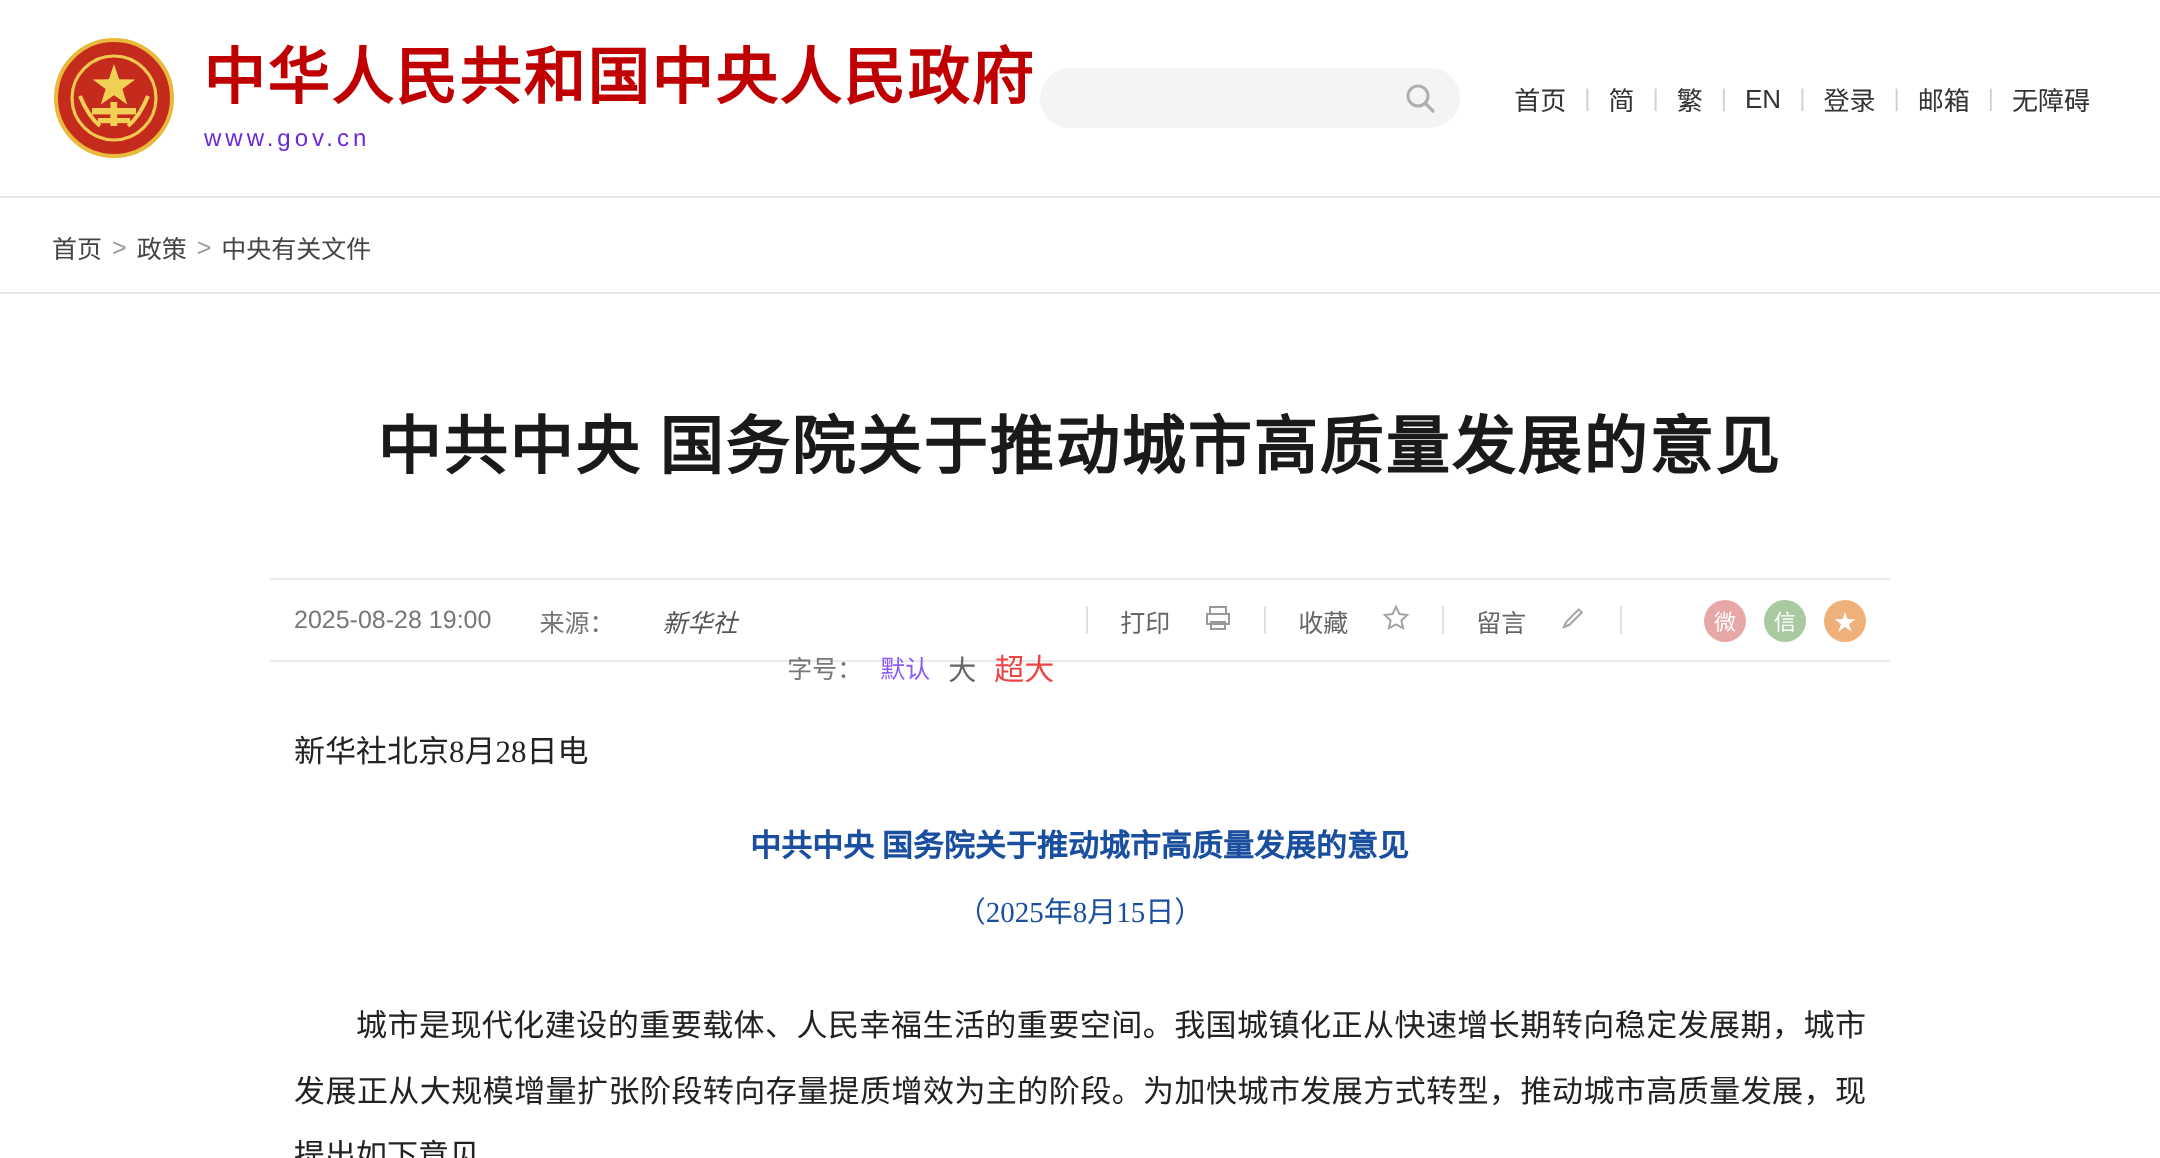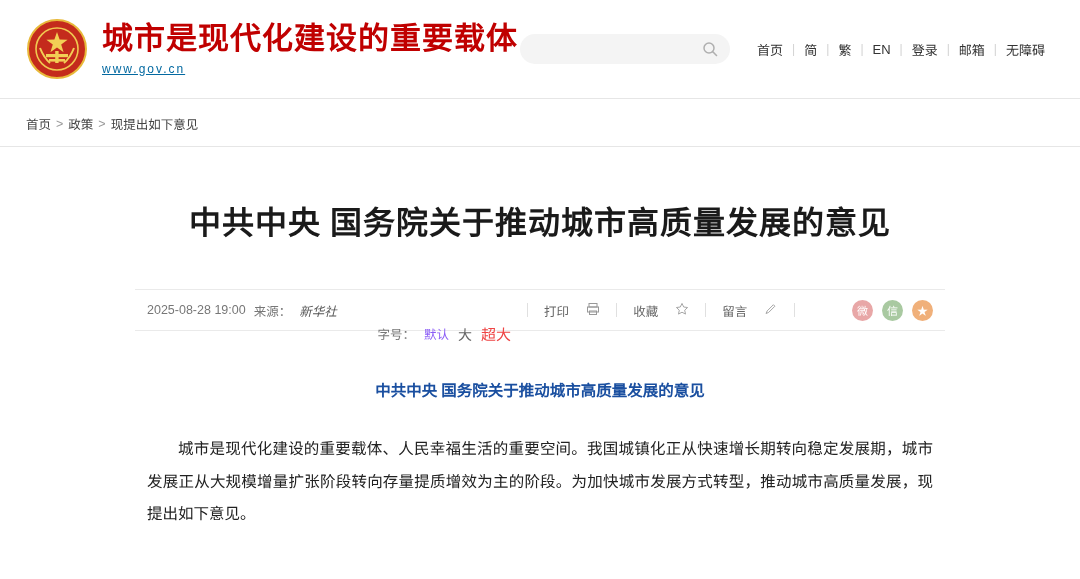--- a/index.html
+++ b/index.html
@@ -37,26 +37,25 @@
   .brand-title {
     color: #c00000;
     font-size: 31px;
     font-weight: bold;
     letter-spacing: 1px;
     line-height: 1.1;
     white-space: nowrap;
     font-family: "Liberation Serif", serif;
   }
   .brand-sub {
-    color: #0369a1;
+    color: #6d28d9;
     font-size: 12px;
     letter-spacing: 2px;
     margin-top: 5px;
     font-family: "Liberation Sans", sans-serif;
-    text-decoration: underline;
   }
 
   .header-right {
     margin-left: auto;
     display: flex;
     align-items: center;
     gap: 18px;
   }
   .searchbox {
     width: 210px;
@@ -139,21 +138,21 @@
   .meta {
     border-top: 1px solid #eaeaea;
     border-bottom: 1px solid #eaeaea;
     height: 42px;
     display: flex;
     align-items: center;
     font-size: 12.5px;
     color: #777;
     padding: 0 12px;
   }
-  .meta-left { display: flex; align-items: center; gap: 8px; white-space: nowrap; }
+  .meta-left { display: flex; align-items: center; gap: 24px; white-space: nowrap; }
   .meta-source { color: #555; font-style: italic; }
   .meta-center {
     margin-left: auto;
     display: flex;
     align-items: center;
     gap: 0;
     color: #666;
   }
   .fontsize-group { display: flex; align-items: center; gap: 9px; margin-top: 47px; }
   .fontsize-group .lbl { color: #777; }
@@ -230,21 +229,21 @@
       <path d="M31 14 l2.6 7.6 8 .1 -6.4 4.8 2.4 7.7 -6.6 -4.6 -6.6 4.6 2.4 -7.7 -6.4 -4.8 8 -.1z" fill="#f2cf55"></path>
       <rect x="20" y="36" width="22" height="3.2" fill="#f2cf55"></rect>
       <rect x="23" y="41" width="16" height="2.6" fill="#f2cf55"></rect>
       <rect x="29.2" y="33" width="3.4" height="12" fill="#f2cf55"></rect>
       <path d="M14 30 q4 10 10 15" stroke="#f2cf55" stroke-width="2" fill="none"></path>
       <path d="M48 30 q-4 10 -10 15" stroke="#f2cf55" stroke-width="2" fill="none"></path>
     </svg>
   </div>
 
   <div class="brand">
-    <div class="brand-title">城市是现代化建设的重要载体</div>
+    <div class="brand-title">中华人民共和国中央人民政府</div>
     <div class="brand-sub">www.gov.cn</div>
   </div>
 
   <div class="header-right">
 
     <div class="searchbox">
       <input type="text" placeholder="" style="">
       <span class="search-icon">
         <svg width="16" height="16" viewBox="0 0 16 16" xmlns="http://www.w3.org/2000/svg">
           <circle cx="7" cy="7" r="5" fill="none" stroke="#777" stroke-width="1.5"></circle>
@@ -272,21 +271,21 @@
   </div>
 </div>
 
 <div class="hr-full"></div>
 
 <div class="breadcrumb">
   <a href="#">首页</a>
   <span class="bsep">&gt;</span>
   <a href="#">政策</a>
   <span class="bsep">&gt;</span>
-  <a href="#">现提出如下意见</a>
+  <a href="#">中央有关文件</a>
 </div>
 
 <div class="hr-full"></div>
 
 <div class="article">
 
   <h1 class="article-title">中共中央 国务院关于推动城市高质量发展的意见</h1>
 
   <div class="meta">
 
@@ -345,18 +344,20 @@
 
     <div class="meta-right">
       <span class="share-circle sc-weibo">微</span>
       <span class="share-circle sc-wechat">信</span>
       <span class="share-circle sc-star">★</span>
     </div>
 
   </div>
 
   <div class="body">
+    <div class="dateline">新华社北京8月28日电</div>
     <div class="doc-title">中共中央 国务院关于推动城市高质量发展的意见</div>
+    <div class="doc-date">（2025年8月15日）</div>
     <p class="para">城市是现代化建设的重要载体、人民幸福生活的重要空间。我国城镇化正从快速增长期转向稳定发展期，城市发展正从大规模增量扩张阶段转向存量提质增效为主的阶段。为加快城市发展方式转型，推动城市高质量发展，现提出如下意见。</p>
 
   </div>
 
 </div>
 
 </body></html>

